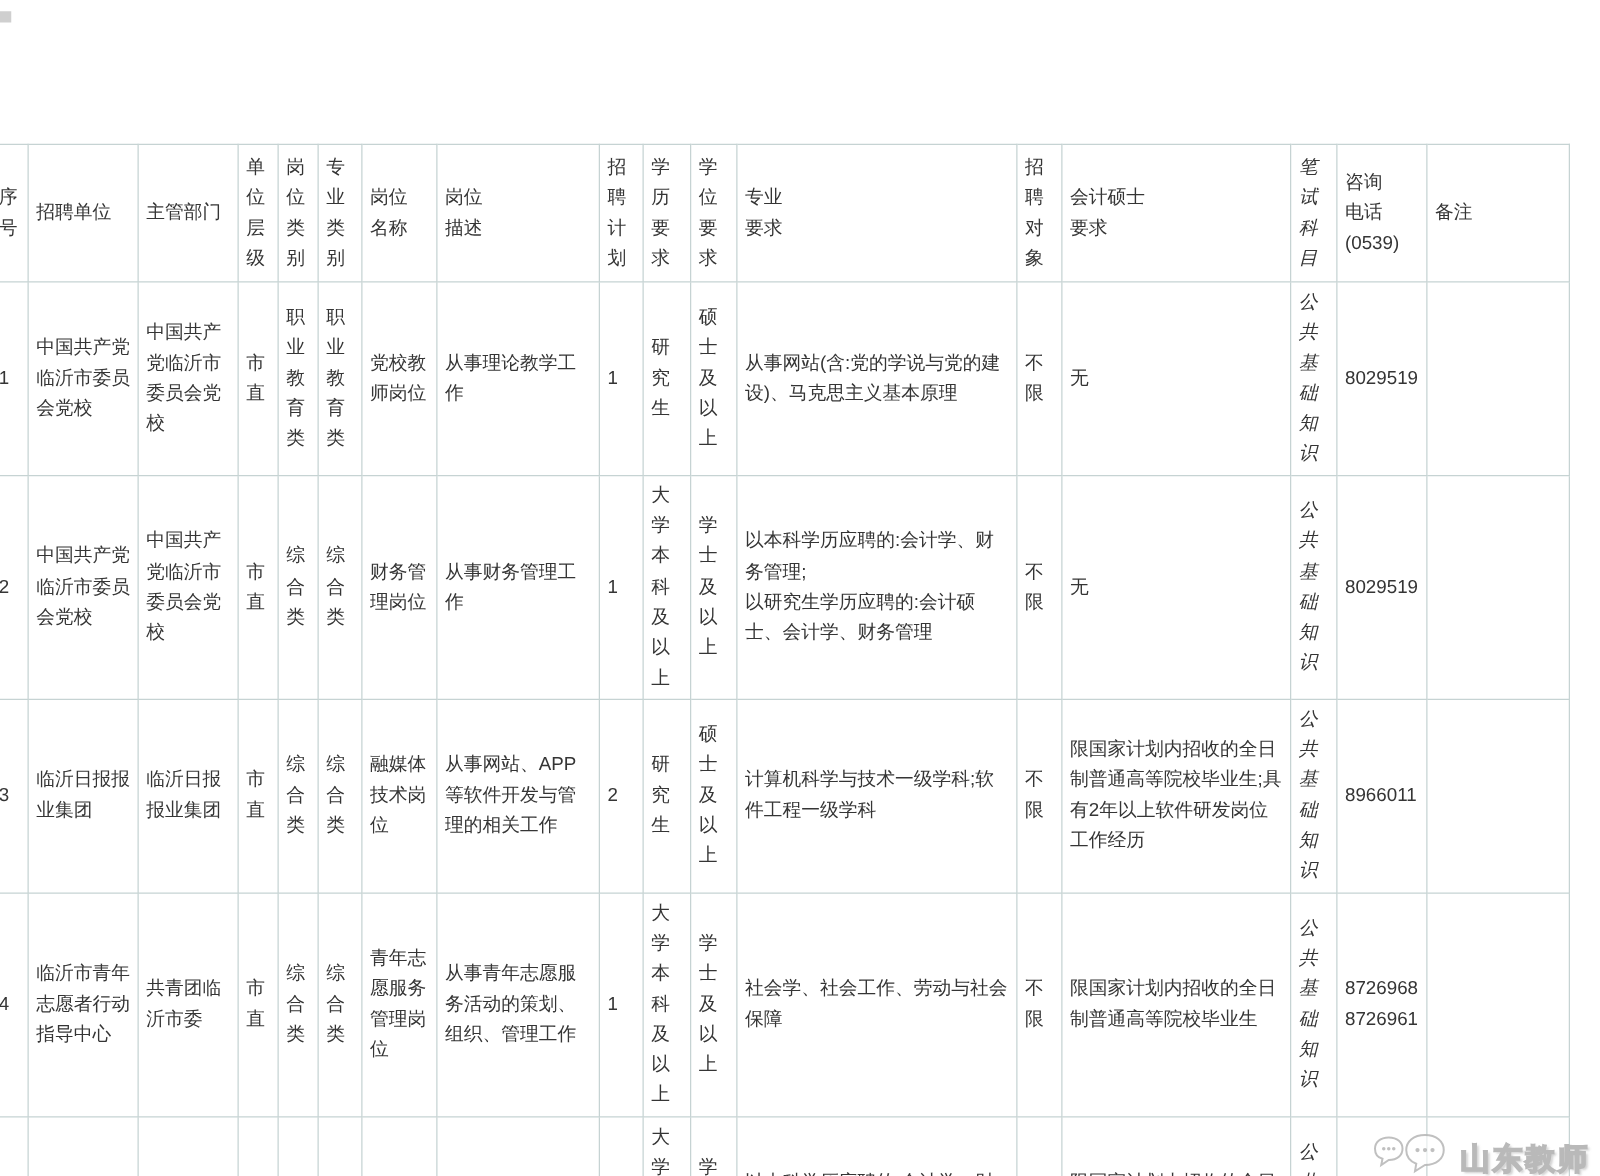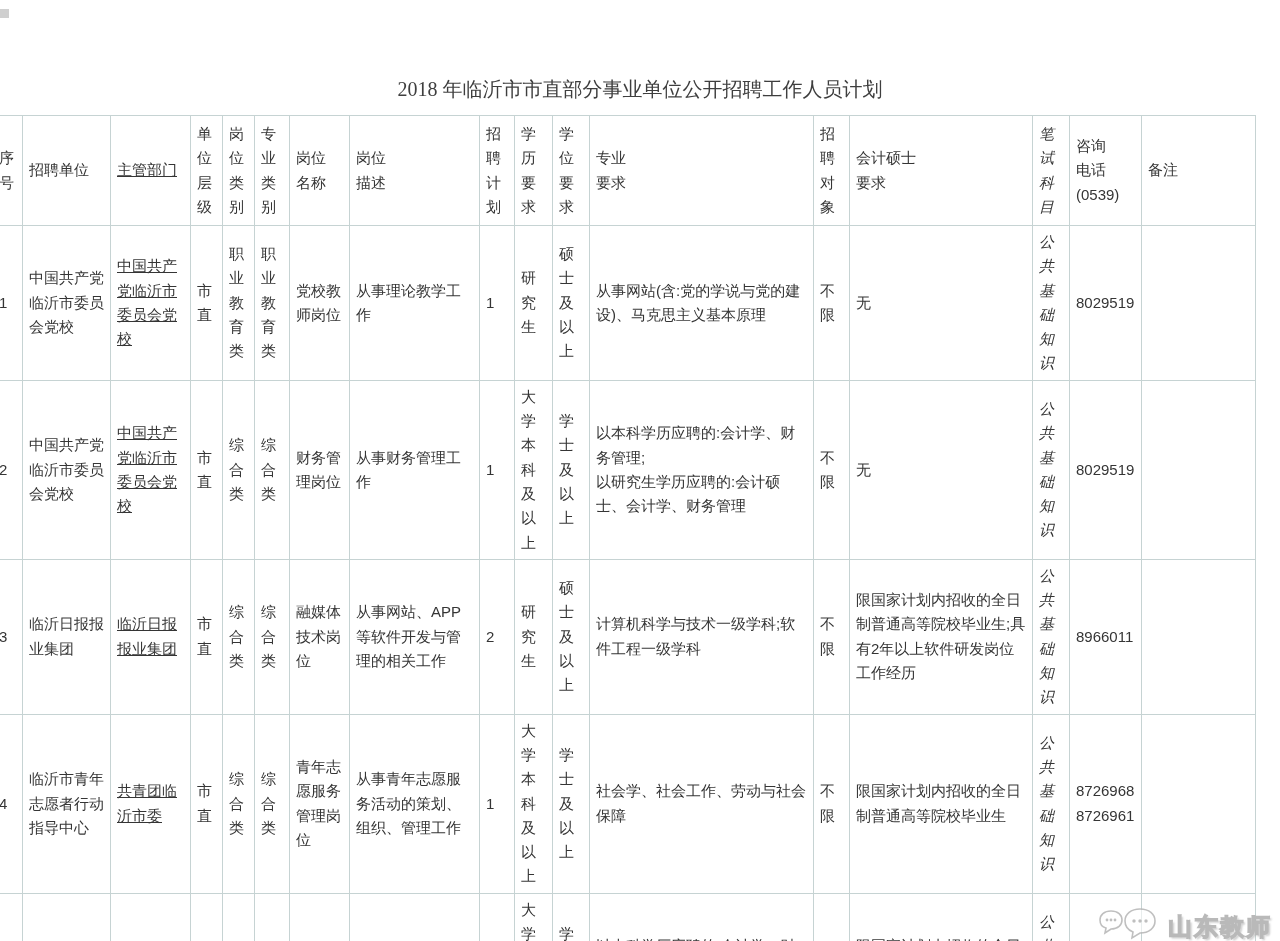--- a/index.html
+++ b/index.html
@@ -34,21 +34,21 @@
   
   col.c1{width:30px}  col.c2{width:88px}  col.c3{width:80px}
   col.c4{width:32px}  col.c5{width:32px}  col.c6{width:35px}
   col.c7{width:60px}  col.c8{width:130px} col.c9{width:35px}
   col.c10{width:38px} col.c11{width:37px} col.c12{width:224px}
   col.c13{width:36px} col.c14{width:183px}col.c15{width:37px}
   col.c16{width:72px} col.c17{width:114px}
   
   .p-no{padding-left:8px;}
   .p-unit{padding:4px 2px 4px 6px;margin-left:32px;}
-  .p-dept{padding:4px 2px 4px 2px;text-decoration:underline;}
+  .p-dept{padding:4px 2px 4px 2px;}
   .p-vert{padding:4px 2px 4px 7px;}
   .p-plan{padding:4px 2px 4px 6px;}
   .p-edu{padding:4px 2px 4px 4px;}
   .p-deg{padding:4px 2px 4px 7px;}
   .p-desc{padding:4px 3px 4px 4px;}
   .p-major{padding:4px 4px 4px 6px;}
   .p-target{padding:4px 2px 4px 4px;margin-left:47px;}
   .p-other{padding:4px 4px 4px 6px;}
   .p-exam{padding:4px 2px 4px 4px;font-style:italic;}
   .p-phone{padding:4px 3px 4px 4px;}
@@ -73,21 +73,20 @@
   }
   .wm-bubbles{margin-right:6px;opacity:0.85;}
 </style>
 </head>
 <body>
 
 <div class="page">
 
   <div class="artifact"></div>
 
-  <div class="doc-title">2018 年临沂市市直部分事业单位公开招聘工作人员计划</div>
 
   <table class="recruit">
     <colgroup>
       <col class="c1">
         <col class="c2">
         <col class="c3">
         <col class="c4">
         <col class="c5">
       <col class="c6">
         <col class="c7">

